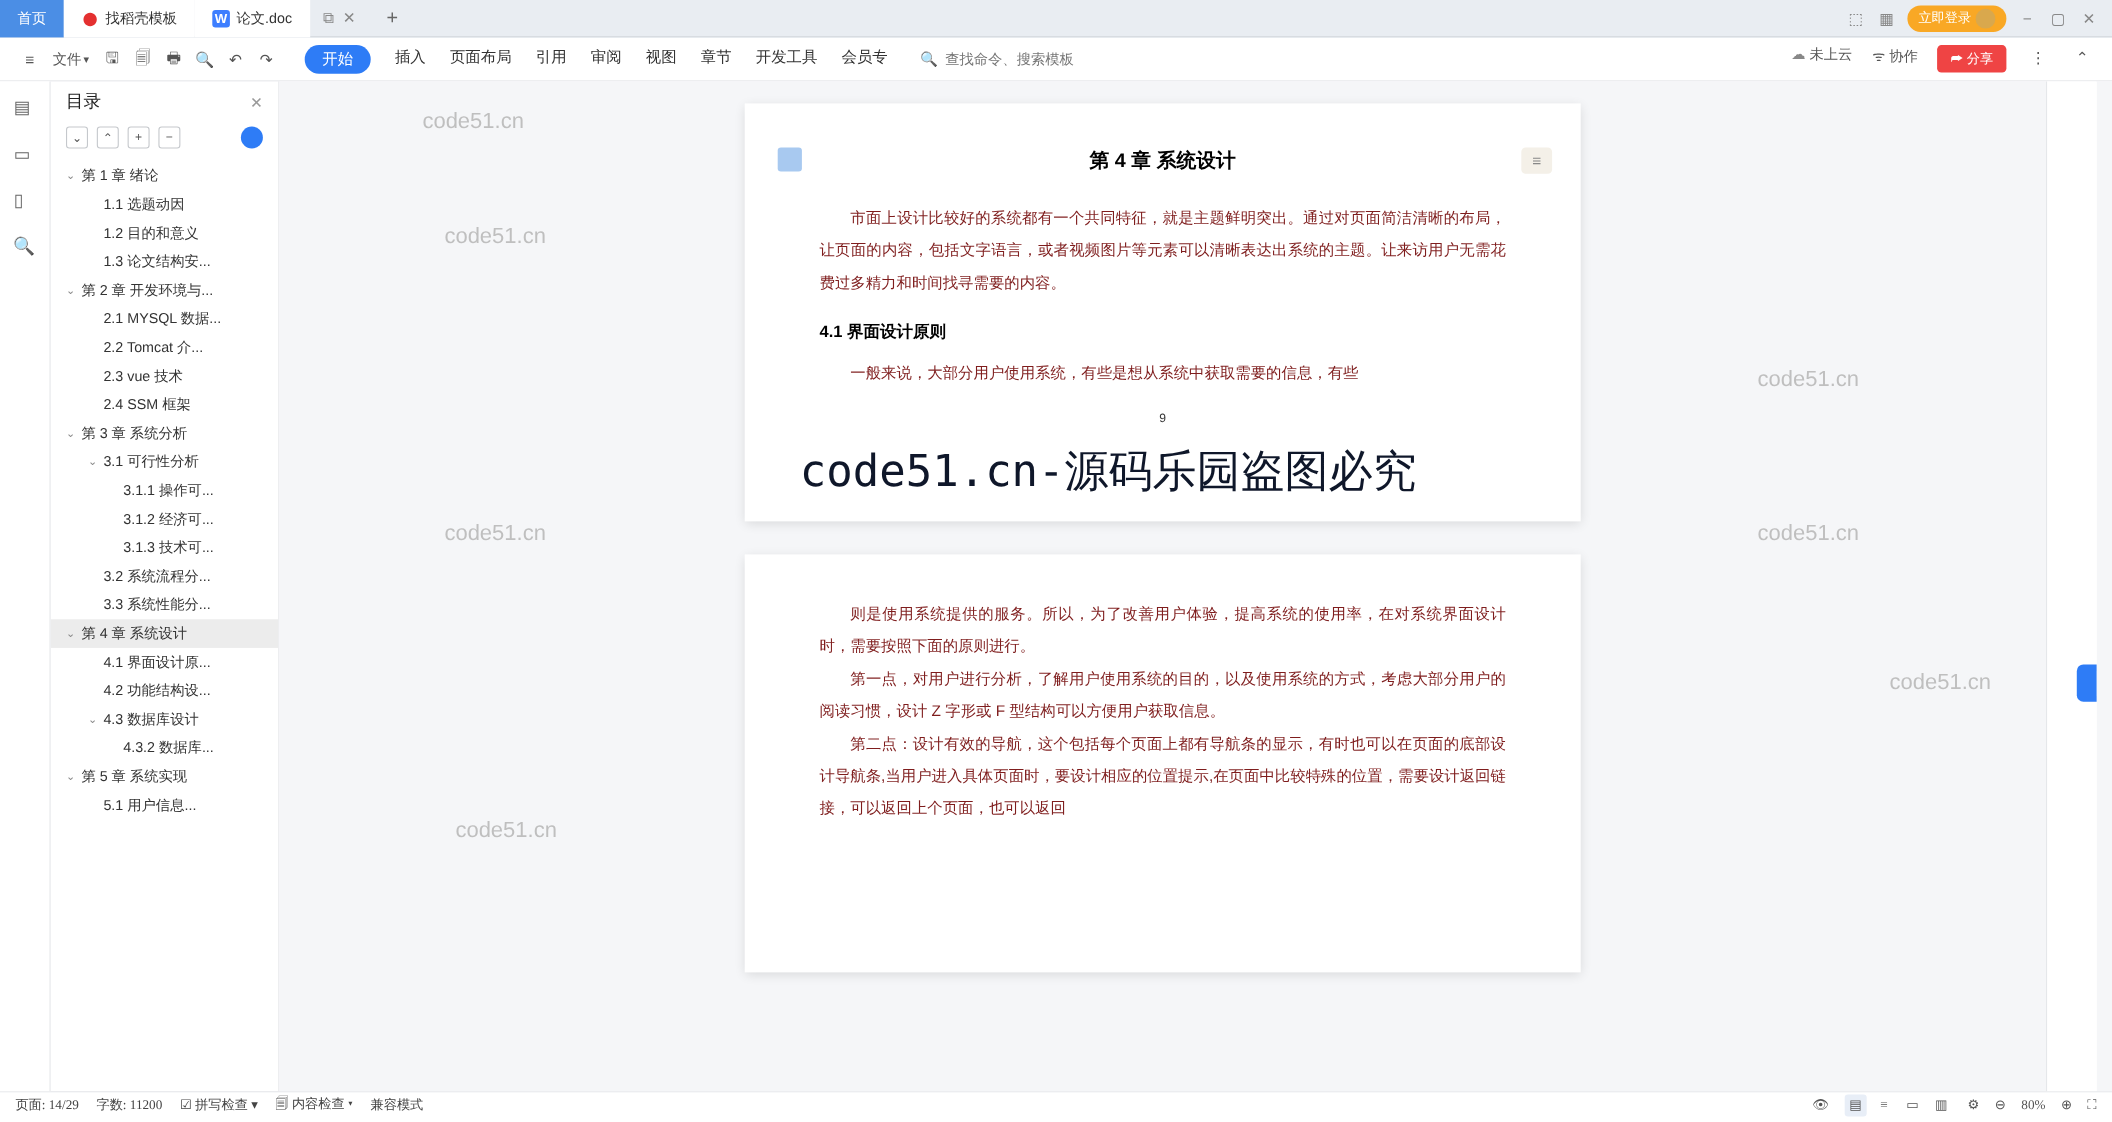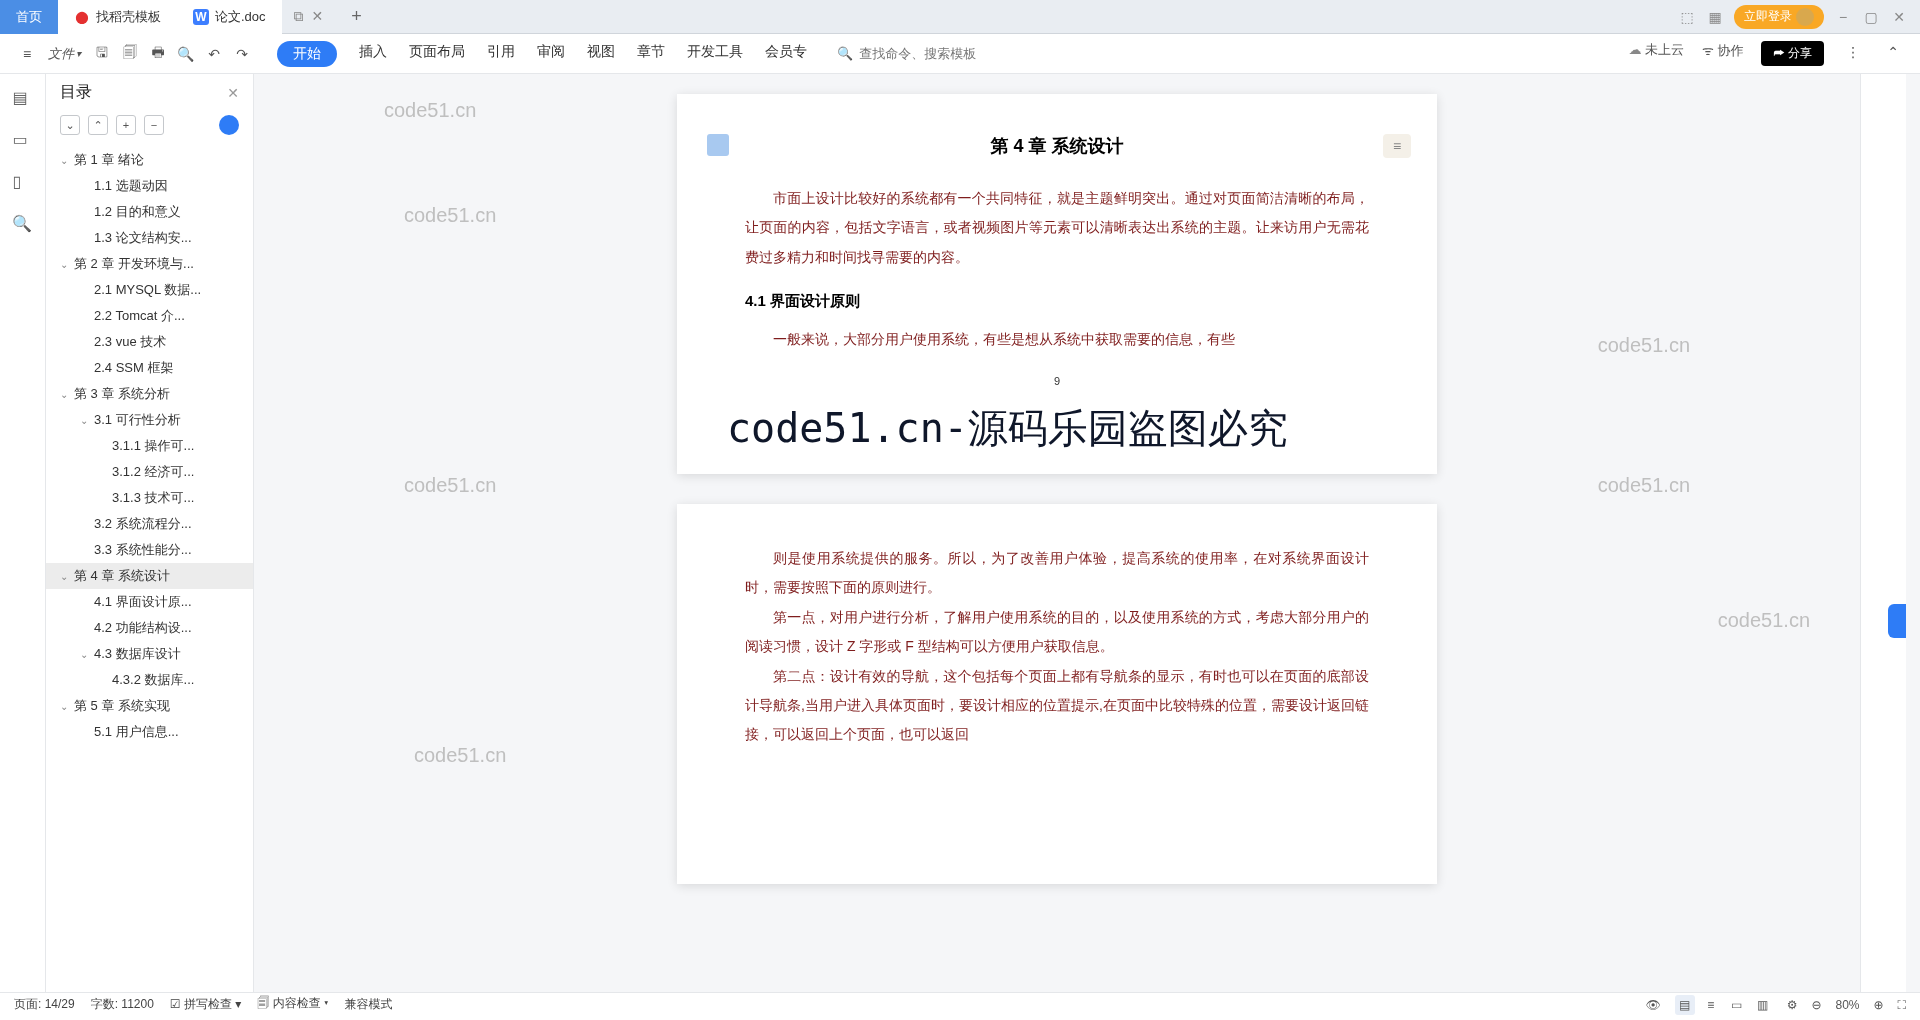--- a/index.html
+++ b/index.html
@@ -11,29 +11,29 @@
 .tab.active-tab { background: #fff; }
 .tab .icon-mini { width: 16px; height: 16px; display: inline-flex; align-items: center; justify-content: center; font-size: 12px; }
 .icon-red { color: #e43030; }
 .icon-blue { background: #3d7eff; color: #fff; border-radius: 3px; font-size: 10px; font-weight: bold; }
 .tab-controls { display: flex; gap: 8px; padding: 0 12px; color: #888; font-size: 14px; }
 .top-right { margin-left: auto; display: flex; align-items: center; gap: 10px; padding-right: 12px; }
 .login-pill { background: #f9a825; color: #fff; border-radius: 14px; padding: 3px 10px; font-size: 12px; display: flex; align-items: center; gap: 4px; }
 .avatar-circ { width: 18px; height: 18px; background: #d9a84d; border-radius: 50%; }
 .win-ctrl { color: #888; font-size: 14px; width: 18px; text-align: center; }
 .toolbar { display: flex; align-items: center; height: 40px; padding: 0 16px; border-bottom: 1px solid #e5e7ea; gap: 6px; }
-.tb-menu { font-size: 13px; color: #555; padding: 0 4px; display: flex; align-items: center; gap: 2px; font-style: italic; }
+.tb-menu { font-size: 13px; color: #555; padding: 0 4px; display: flex; align-items: center; gap: 2px; }
 .tb-icon { width: 22px; height: 22px; color: #555; display: flex; align-items: center; justify-content: center; font-size: 14px; }
 .ribbon-tabs { display: flex; gap: 22px; margin-left: 18px; font-size: 14px; color: #333; }
 .ribbon-tabs .rt { cursor: pointer; padding: 2px 0; }
 .ribbon-tabs .rt.active { background: #2e7cf6; color: #fff; border-radius: 14px; padding: 4px 16px; }
 .searchbox { display: flex; align-items: center; gap: 6px; margin-left: 24px; color: #999; font-size: 13px; }
 .searchbox input { border: none; outline: none; font-size: 13px; width: 140px; color: #555; }
 .right-tools { margin-left: auto; display: flex; align-items: flex-start; gap: 18px; font-size: 13px; color: #555; }
-.share-btn { background: #000000; color: #fff; border-radius: 4px; padding: 4px 12px; font-size: 12px; }
+.share-btn { background: #ef4444; color: #fff; border-radius: 4px; padding: 4px 12px; font-size: 12px; }
 .main { display: flex; height: calc(100vh - 34px - 40px - 28px); }
 .left-rail { width: 46px; background: #fff; border-right: 1px solid #e5e7ea; display: flex; flex-direction: column; align-items: center; gap: 22px; padding-top: 14px; }
 .rail-icon { width: 20px; height: 20px; color: #666; }
 .outline-panel { width: 208px; border-right: 1px solid #e5e7ea; display: flex; flex-direction: column; }
 .outline-header { display: flex; align-items: center; padding: 8px 14px; font-size: 16px; font-weight: 500; color: #222; }
 .outline-header .close-x { margin-left: auto; color: #999; font-size: 14px; }
 .outline-ctrl { display: flex; gap: 8px; padding: 4px 14px 8px; align-items: center; }
 .outline-ctrl .mini-btn { width: 20px; height: 20px; border: 1px solid #c5c8cc; border-radius: 3px; font-size: 11px; display: flex; align-items: center; justify-content: center; color: #555; }
 .outline-ctrl .sync-icon { margin-left: auto; width: 20px; height: 20px; background: #2e7cf6; border-radius: 50%; }
 .toc { flex: 1; overflow-y: auto; font-size: 13px; color: #333; padding: 4px 0; }
@@ -49,21 +49,21 @@
 .doc-page h2 { text-align: center; font-size: 18px; font-weight: 600; margin-bottom: 26px; }
 .doc-page p { font-size: 14px; line-height: 2.1; color: #7f1d1d; text-indent: 2em; text-align: justify; }
 .doc-page h3 { font-size: 15px; font-weight: 600; margin: 20px 0 14px; }
 .page-num { text-align: center; font-size: 11px; color: #333; margin-top: 20px; }
 .page-icon { position: absolute; top: 40px; left: 30px; width: 22px; height: 22px; background: #a8c9f0; border-radius: 3px; }
 .page-btn { position: absolute; top: 40px; right: 26px; width: 28px; height: 24px; background: #f4f0e8; border-radius: 4px; display: flex; align-items: center; justify-content: center; font-size: 14px; color: #888; }
 .watermark { position: absolute; color: #bfbfbf; font-size: 20px; pointer-events: none; }
 .big-wm { position: absolute; color: #0f172a; font-size: 40px; font-family: Consolas, monospace; left: 50px; bottom: 18px; }
 .right-strip { width: 46px; background: #fff; border-left: 1px solid #e5e7ea; position: relative; }
 .right-handle { position: absolute; right: 0; top: 530px; width: 18px; height: 34px; background: #2e7cf6; border-radius: 6px 0 0 6px; }
-.statusbar { display: flex; align-items: center; height: 24px; background: #fff; border-top: 1px solid #e5e7ea; padding: 0 14px; font-size: 12px; color: #444; gap: 16px; }
+.statusbar { display: flex; align-items: center; height: 24px; background: #fff; border-top: 1px solid #e5e7ea; padding: 0 14px; font-size: 12px; color: #444; gap: 16px; font-family: Liberation Serif, serif; }
 .statusbar .right { margin-left: auto; display: flex; align-items: center; gap: 14px; color: #555; }
 .status-iconset { display: flex; gap: 6px; align-items: center; }
 .status-iconset .sicon { width: 20px; height: 20px; display: flex; align-items: center; justify-content: center; border-radius: 3px; font-size: 12px; }
 .status-iconset .selected { background: #e8eef7; }
 </style>
 </head>
 <body>
 
 <div class="top-tabs">
   <div class="tab home">首页</div>

